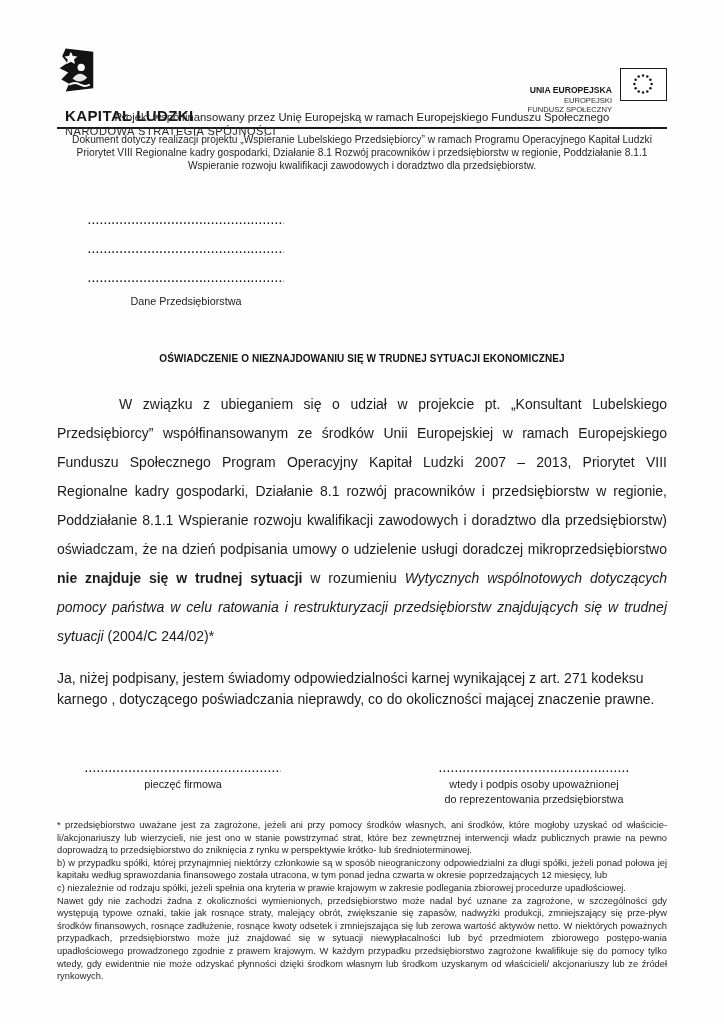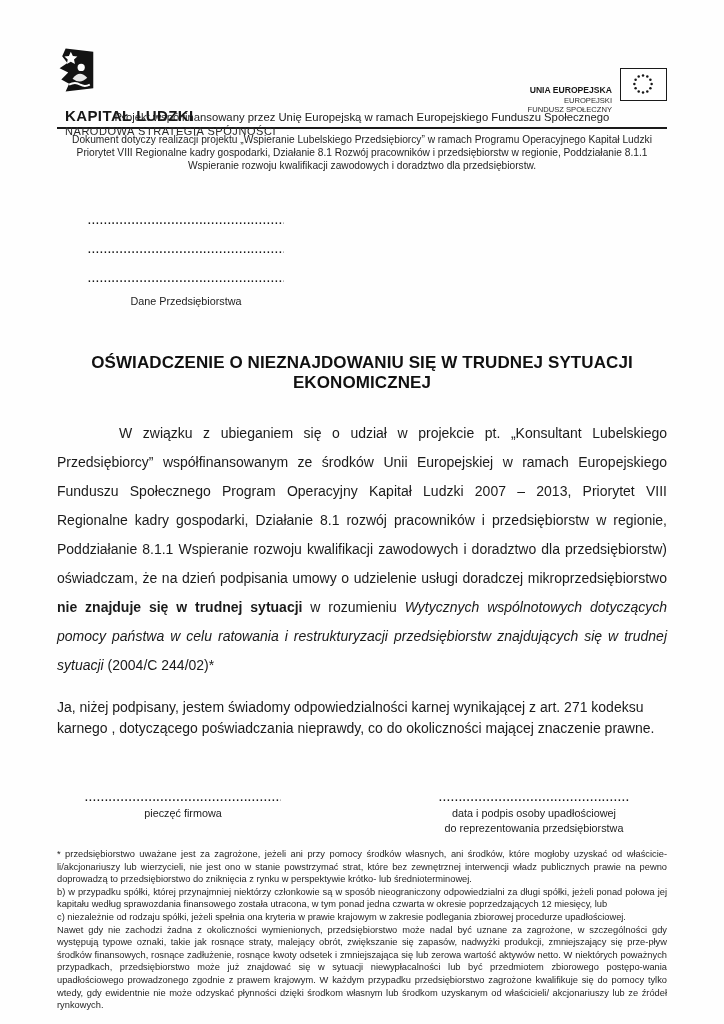--- a/index.html
+++ b/index.html
@@ -22,21 +22,21 @@
   .cofinance{margin-top:15px;text-align:center;font-size:11.3px;color:#222;}
   .rule{border:0;border-top:2px solid #1a1a1a;margin:4px 0 0 0;}
   .project-info{margin-top:4px;text-align:center;font-size:10.2px;line-height:13px;color:#1f1f1f;}
 
   
   .company-block{margin-top:34px;margin-left:31px;width:196px;}
   .dot-line{height:29px;overflow:hidden;white-space:nowrap;font-size:10px;letter-spacing:1.2px;line-height:29px;color:#161616;font-weight:bold;}
   .company-label{margin-top:2px;text-align:center;font-size:10.8px;color:#1c1c1c;}
 
   
-  .doc-title{margin-top:46px;text-align:center;font-size:17px;font-weight:bold;color:#111;letter-spacing:.1px;}
+  .doc-title{margin-top:46px;text-align:center;font-size:10px;font-weight:bold;color:#111;letter-spacing:.1px;}
 
   
   .body-p1{margin-top:26px;font-size:14px;line-height:29px;text-align:justify;text-indent:62px;color:#1a1a1a;}
   .body-p1 b{font-weight:bold;}
   .body-p1 i{font-style:italic;}
   .body-p2{margin-top:17px;font-size:14px;line-height:21px;color:#1a1a1a;}
 
   
   .sig-row{margin-top:52px;display:flex;justify-content:space-between;}
   .sig-left{margin-left:28px;width:196px;}
@@ -120,21 +120,21 @@
 
   <p class="body-p2">Ja, niżej podpisany, jestem świadomy odpowiedzialności karnej wynikającej z art. 271 kodeksu karnego , dotyczącego poświadczania nieprawdy, co do okoliczności mającej znaczenie prawne.</p>
 
   <div class="sig-row">
     <div class="sig-left">
       <div class="sig-dots">................................................................................</div>
       <div class="sig-label">pieczęć firmowa</div>
     </div>
     <div class="sig-right">
       <div class="sig-dots">................................................................................</div>
-      <div class="sig-label">data i podpis osoby upadłościowej</div>
+      <div class="sig-label">wtedy i podpis osoby upoważnionej</div>
       <div class="sig-label">do reprezentowania przedsiębiorstwa</div>
     </div>
   </div>
 
   <div class="footnote">
     <p>* przedsiębiorstwo uważane jest za zagrożone, jeżeli ani przy pomocy środków własnych, ani środków, które mogłoby uzyskać od właścicie-li/akcjonariuszy lub wierzycieli, nie jest ono w stanie powstrzymać strat, które bez zewnętrznej interwencji władz publicznych prawie na pewno doprowadzą to przedsiębiorstwo do zniknięcia z rynku w perspektywie krótko- lub średnioterminowej.</p>
     <p>b) w przypadku spółki, której przynajmniej niektórzy członkowie są w sposób nieograniczony odpowiedzialni za długi spółki, jeżeli ponad połowa jej kapitału według sprawozdania finansowego została utracona, w tym ponad jedna czwarta w okresie poprzedzających 12 miesięcy, lub</p>
     <p>c) niezależnie od rodzaju spółki, jeżeli spełnia ona kryteria w prawie krajowym w zakresie podlegania zbiorowej procedurze upadłościowej.</p>
     <p>Nawet gdy nie zachodzi żadna z okoliczności wymienionych, przedsiębiorstwo może nadal być uznane za zagrożone, w szczególności gdy występują typowe oznaki, takie jak rosnące straty, malejący obrót, zwiększanie się zapasów, nadwyżki produkcji, zmniejszający się prze-pływ środków finansowych, rosnące zadłużenie, rosnące kwoty odsetek i zmniejszająca się lub zerowa wartość aktywów netto. W niektórych poważnych przypadkach, przedsiębiorstwo może już znajdować się w sytuacji niewypłacalności lub być przedmiotem zbiorowego postępo-wania upadłościowego prowadzonego zgodnie z prawem krajowym. W każdym przypadku przedsiębiorstwo zagrożone kwalifikuje się do pomocy tylko wtedy, gdy ewidentnie nie może odzyskać płynności dzięki środkom własnym lub środkom uzyskanym od właścicieli/ akcjonariuszy lub ze źródeł rynkowych.</p>
   </div>

